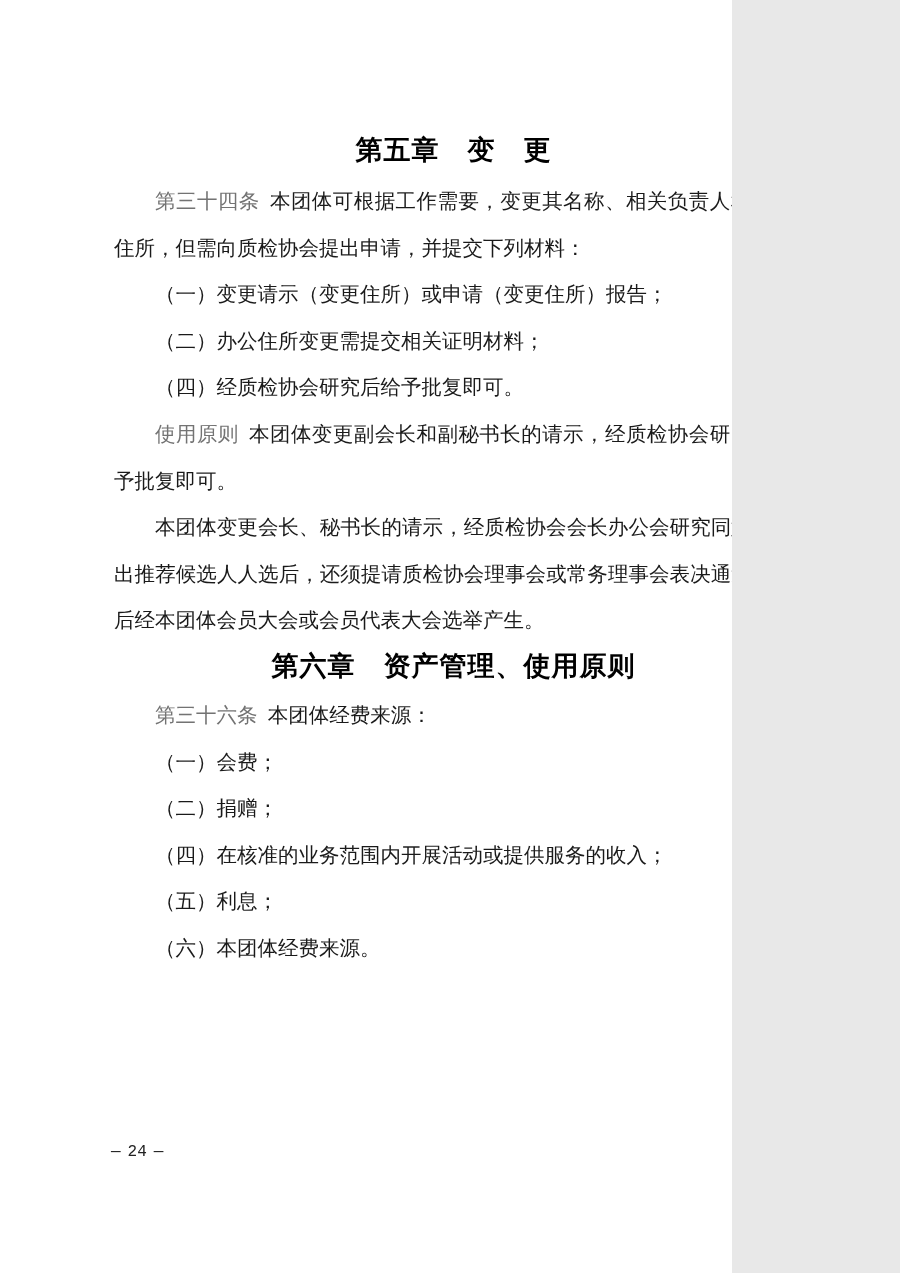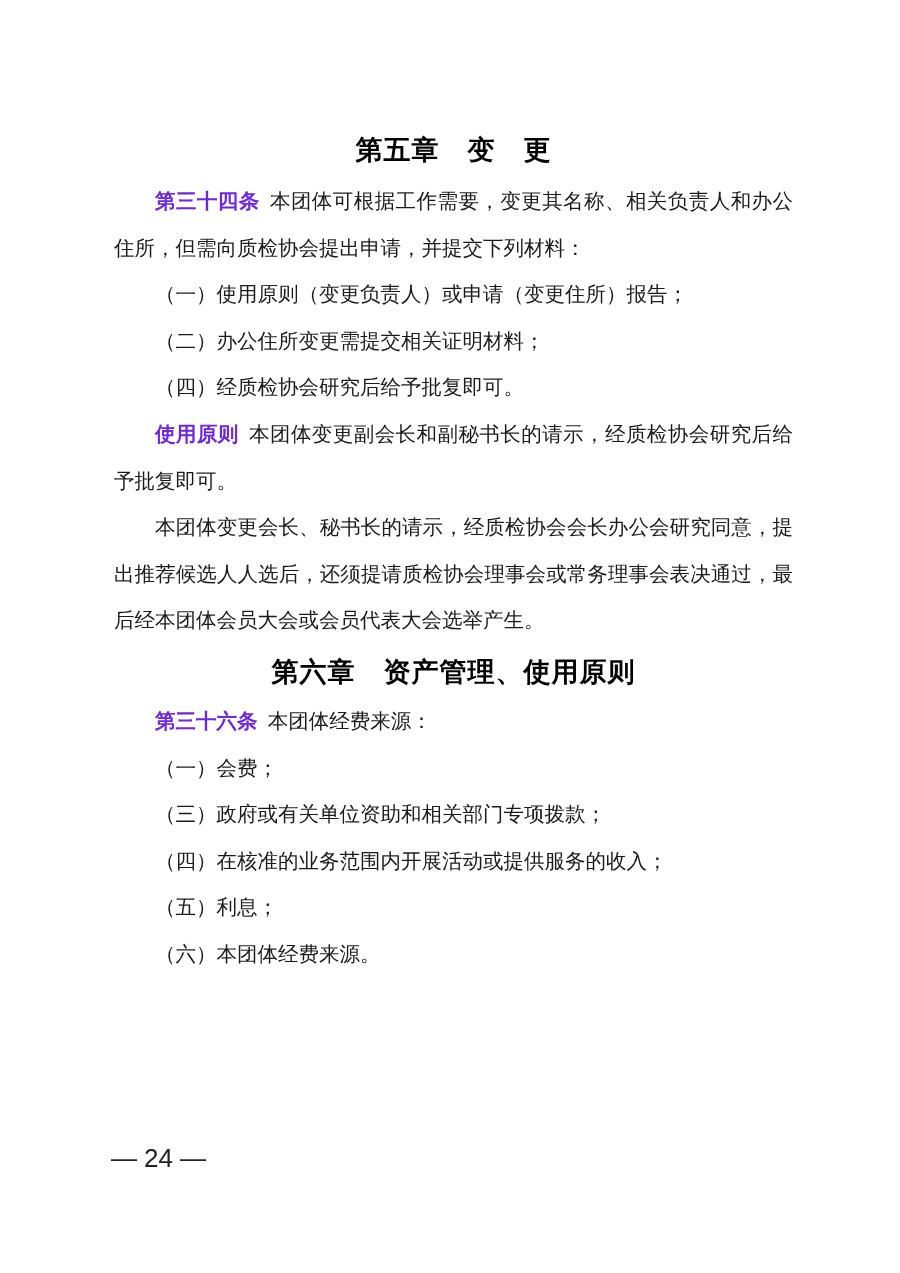--- a/index.html
+++ b/index.html
@@ -2,21 +2,21 @@
 <html><head>
 <meta charset="utf-8">
 <style>
   html, body {
     margin: 0;
     padding: 0;
     background: #e8e8e8;
   }
   .page {
     position: relative;
-    width: 900px;
+    width: 732px;
     height: 1273px;
     background: #ffffff;
     color: #1a1a1a;
     font-family: "Liberation Serif", "DejaVu Serif", serif;
     overflow: hidden;
   }
   .content {
     position: absolute;
     left: 114px;
     top: 128px;
@@ -27,76 +27,75 @@
     font-family: "DejaVu Sans", "Liberation Sans", sans-serif;
     font-weight: 700;
     color: #000000;
     text-align: center;
     font-size: 27px;
     letter-spacing: 1px;
     line-height: 44px;
     margin: 0;
   }
   .chapter-title.second {
-    margin-top: 6px;
   }
   p.para {
     margin: 0;
     font-size: 20.5px;
     line-height: 46.6px;
     text-indent: 2em;
     word-break: break-all;
   }
   p.para.first-after-title {
     margin-top: 6px;
   }
   p.para.first-after-title2 {
     margin-top: 4px;
   }
   .lead {
-    font-weight: 700;
-    color: #6d28d9;
+    font-weight: 400;
+    color: #737373;
     margin-right: 0.5em;
   }
   .page-footer {
     position: absolute;
     left: 111px;
     top: 1143px;
-    font-size: 26px;
+    font-size: 16px;
     color: #222222;
-    font-family: Liberation Sans, sans-serif;
+    font-family: Liberation Mono, monospace;
   }
   .page-footer .num {
     margin: 0 7px;
   }
 </style>
 </head>
 <body>
 
 <div class="page">
   <div class="content">
 
     <h1 class="chapter-title">第五章　变　更</h1>
 
     <p class="para first-after-title"><span class="lead">第三十四条</span><span>本团体可根据工作需要，变更其名称、相关负责人和办公住所，但需向质检协会提出申请，并提交下列材料：</span></p>
 
-    <p class="para">（一）使用原则（变更负责人）或申请（变更住所）报告；</p>
+    <p class="para">（一）变更请示（变更住所）或申请（变更住所）报告；</p>
     <p class="para">（二）办公住所变更需提交相关证明材料；</p>
     <p class="para">（四）经质检协会研究后给予批复即可。</p>
 
     <p class="para"><span class="lead">使用原则</span><span>本团体变更副会长和副秘书长的请示，经质检协会研究后给予批复即可。</span></p>
 
     <p class="para">本团体变更会长、秘书长的请示，经质检协会会长办公会研究同意，提出推荐候选人人选后，还须提请质检协会理事会或常务理事会表决通过，最后经本团体会员大会或会员代表大会选举产生。</p>
 
     <h2 class="chapter-title second">第六章　资产管理、使用原则</h2>
 
     <p class="para first-after-title2"><span class="lead">第三十六条</span><span>本团体经费来源：</span></p>
 
     <p class="para">（一）会费；</p>
-    <p class="para">（三）政府或有关单位资助和相关部门专项拨款；</p>
+    <p class="para">（二）捐赠；</p>
     <p class="para">（四）在核准的业务范围内开展活动或提供服务的收入；</p>
     <p class="para">（五）利息；</p>
     <p class="para">（六）本团体经费来源。</p>
 
   </div>
 
   <div class="page-footer"><span>—</span><span class="num">24</span><span>—</span></div>
 </div>
 
 </body></html>

